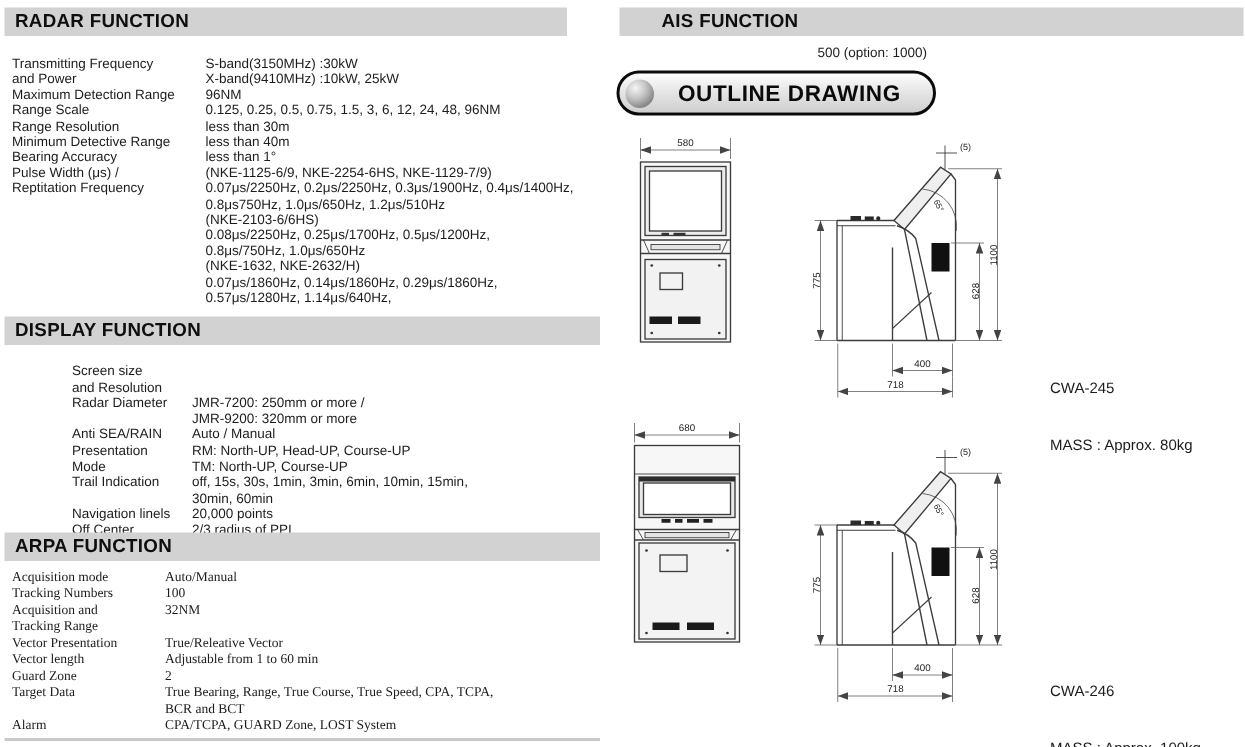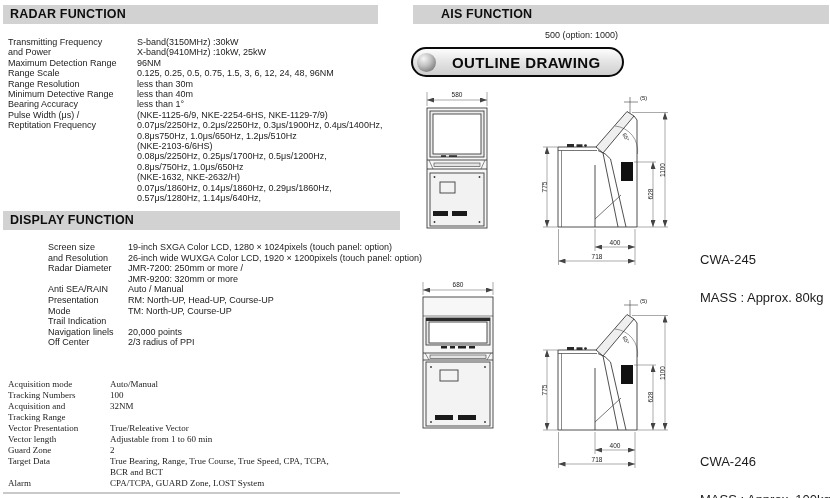--- a/index.html
+++ b/index.html
@@ -33,21 +33,21 @@
   }
   .pill .ball {
     width:19px; height:19px; border-radius:50%; margin-left:4px; flex:0 0 19px;
     background:radial-gradient(circle at 35% 30%, #f6f6f6 0%, #c2c2c2 40%, #8a8a8a 72%, #6f6f6f 100%);
   }
   .pill .pill-label {
     font-weight:bold; font-size:15px; letter-spacing:0.4px; color:#0a0a0a; margin-left:16px;
     white-space:nowrap;
   }
   .dwg { position:absolute; }
-  .model-label { position:absolute; font-size:13px; line-height:12.5px; white-space:pre; }
+  .model-label { position:absolute; font-size:10px; line-height:12.5px; white-space:pre; }
   svg text { font-family:"Liberation Sans","DejaVu Sans",sans-serif; }
 </style>
 </head>
 <body>
 
 <div class="page">
 
   <div class="hdr" style="left:3px; top:5px; width:375px;">
     <span>RADAR FUNCTION</span>
   </div>
@@ -93,51 +93,54 @@
       </div>
   </div>
 
   <div class="hdr" style="left:3px; top:211px; width:397px;">
     <span>DISPLAY FUNCTION</span>
   </div>
   <div class="spec display" style="left:8px; top:242px; width:392px;margin-left:40px;">
     <div class="row">
         <div class="lbl">Screen size
 and Resolution</div>
-        <div class="val">19-inch SXGA Color LCD, 1280 × 1024pixels (touch panel: option)
-26-inch wide WUXGA Color LCD, 1920 × 1200pixels (touch panel: option)</div>
       </div>
     <div class="row">
         <div class="lbl">Radar Diameter</div>
         <div class="val">JMR-7200: 250mm or more /
 JMR-9200: 320mm or more</div>
       </div>
     <div class="row">
         <div class="lbl">Anti SEA/RAIN</div>
         <div class="val">Auto / Manual</div>
       </div>
     <div class="row">
         <div class="lbl">Presentation
 Mode</div>
         <div class="val">RM: North-UP, Head-UP, Course-UP
 TM: North-UP, Course-UP</div>
       </div>
     <div class="row">
         <div class="lbl">Trail Indication</div>
+        <div class="val">off, 15s, 30s, 1min, 3min, 6min, 10min, 15min,
+30min, 60min</div>
       </div>
     <div class="row">
         <div class="lbl">Navigation linels</div>
         <div class="val">20,000 points</div>
       </div>
     <div class="row">
         <div class="lbl">Off Center</div>
         <div class="val">2/3 radius of PPI</div>
       </div>
   </div>
 
+  <div class="hdr" style="left:3px; top:355px; width:397px;">
+    <span>ARPA FUNCTION</span>
+  </div>
   <div class="spec arpa" style="left:8px; top:379px; width:392px;">
     <div class="row">
         <div class="lbl">Acquisition mode</div>
         <div class="val">Auto/Manual</div>
       </div>
     <div class="row">
         <div class="lbl">Tracking Numbers</div>
         <div class="val">100</div>
       </div>
     <div class="row">

